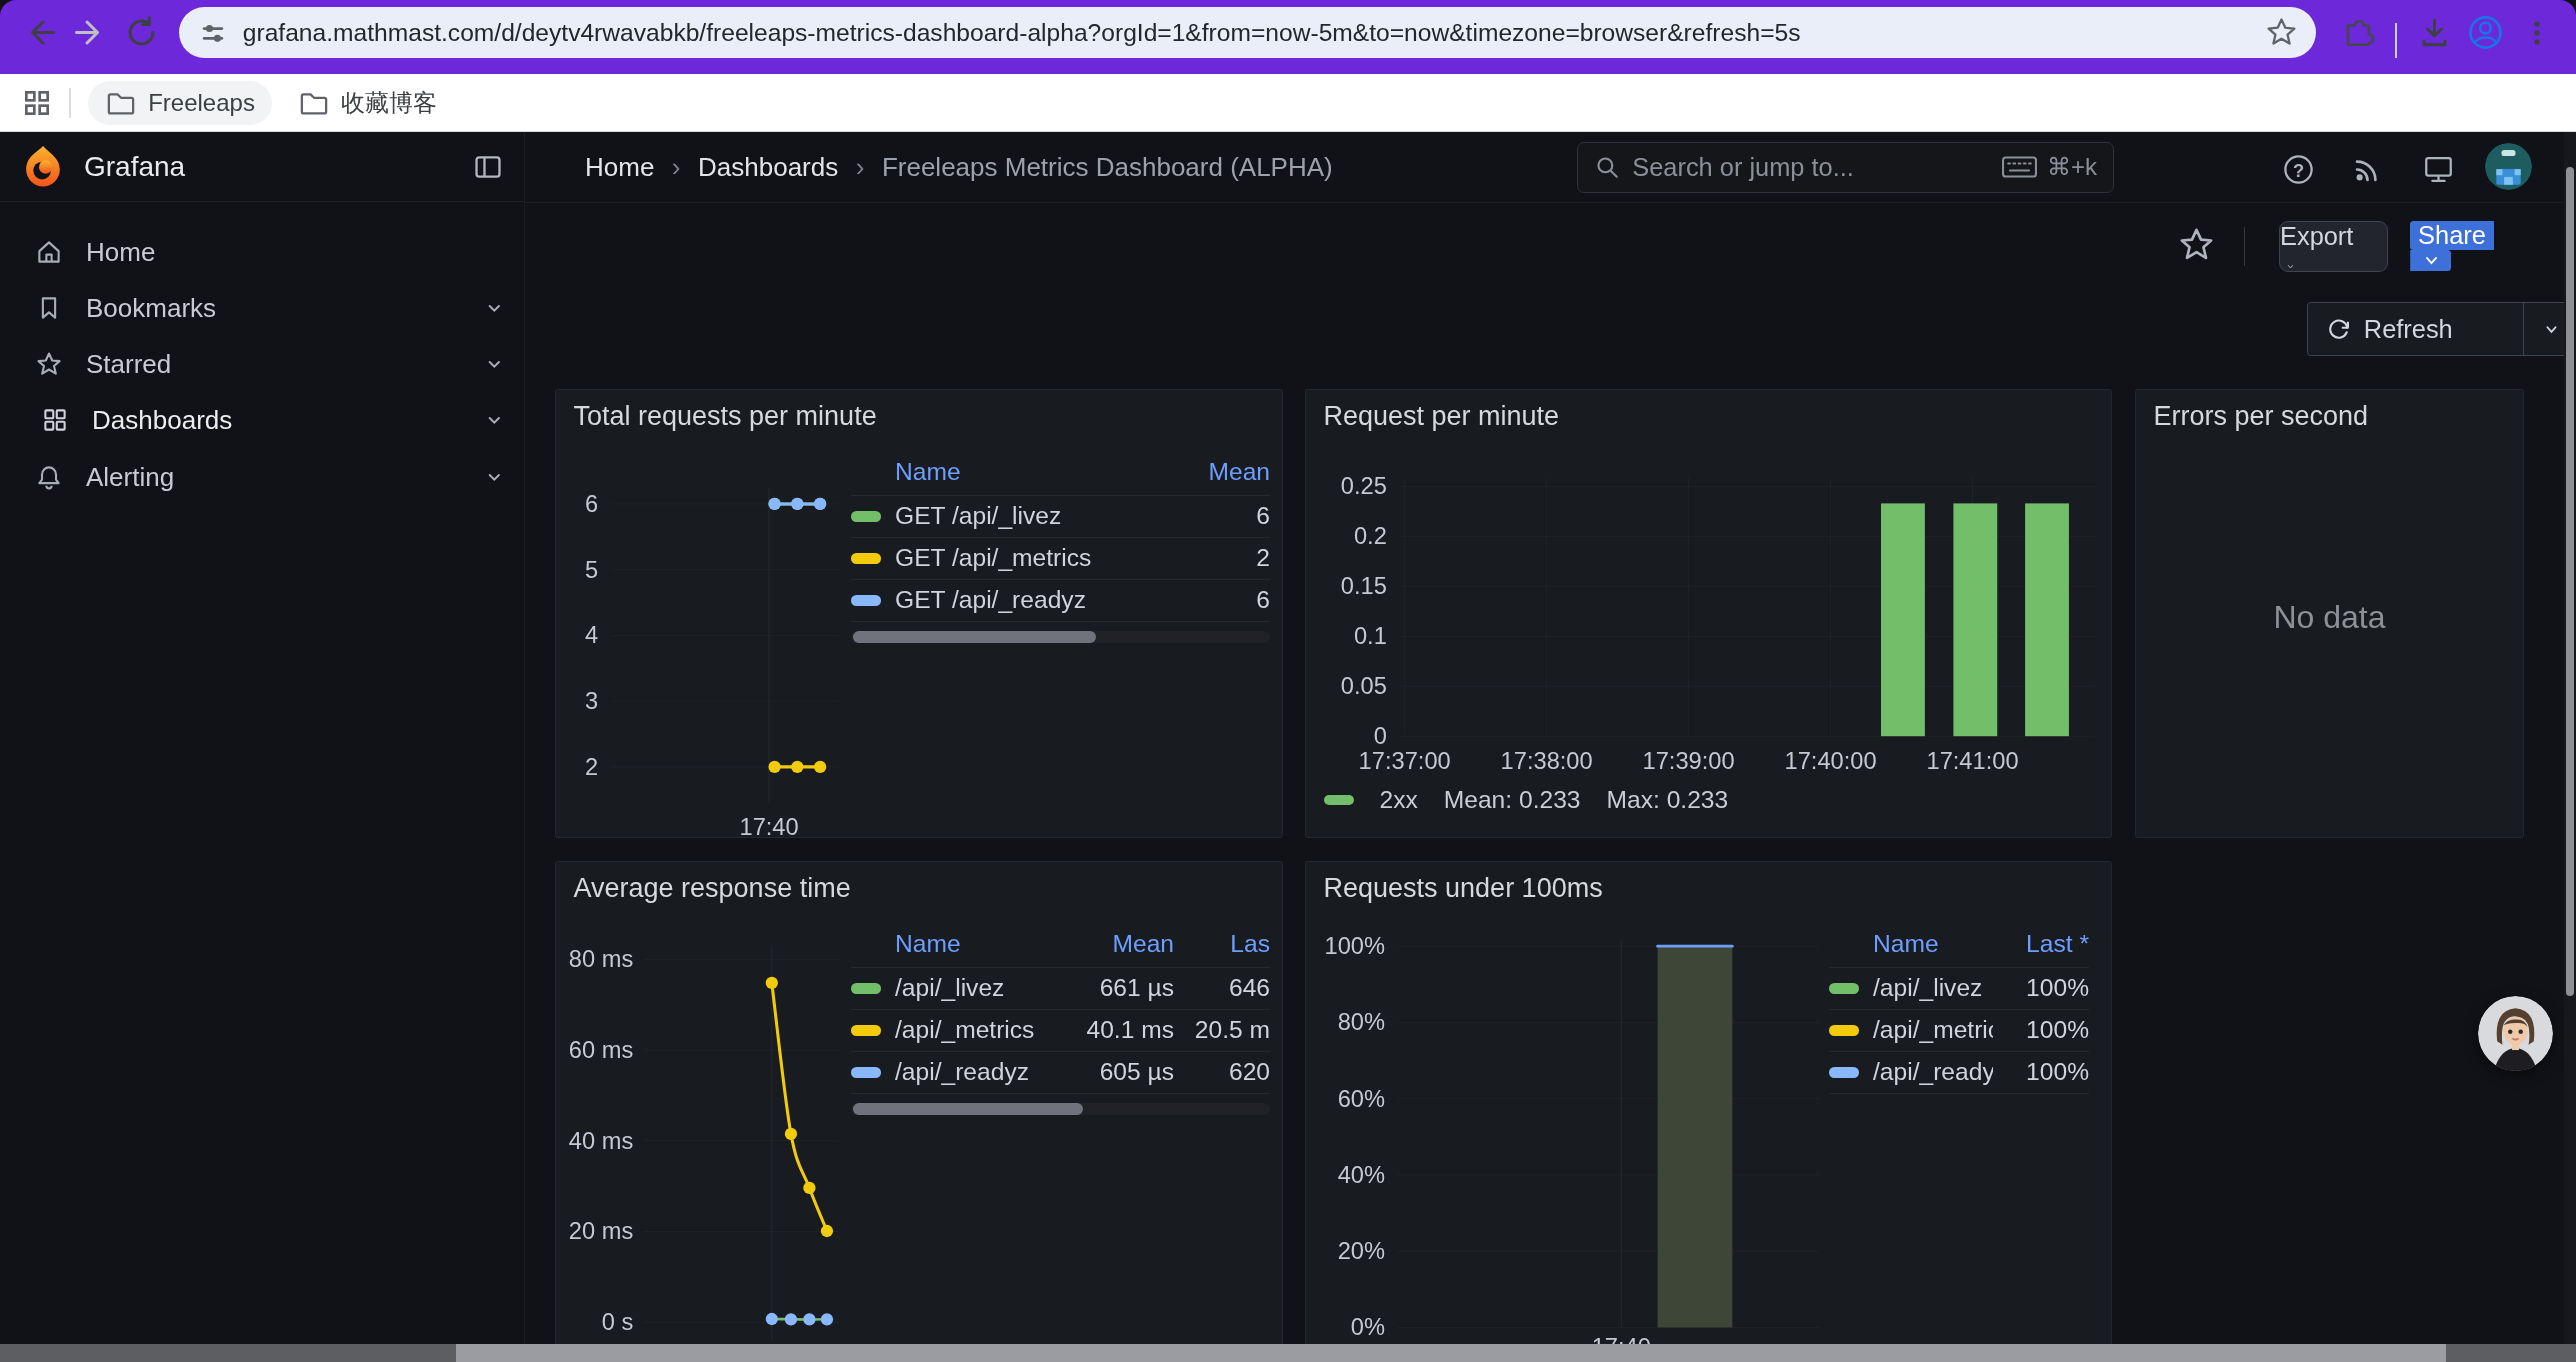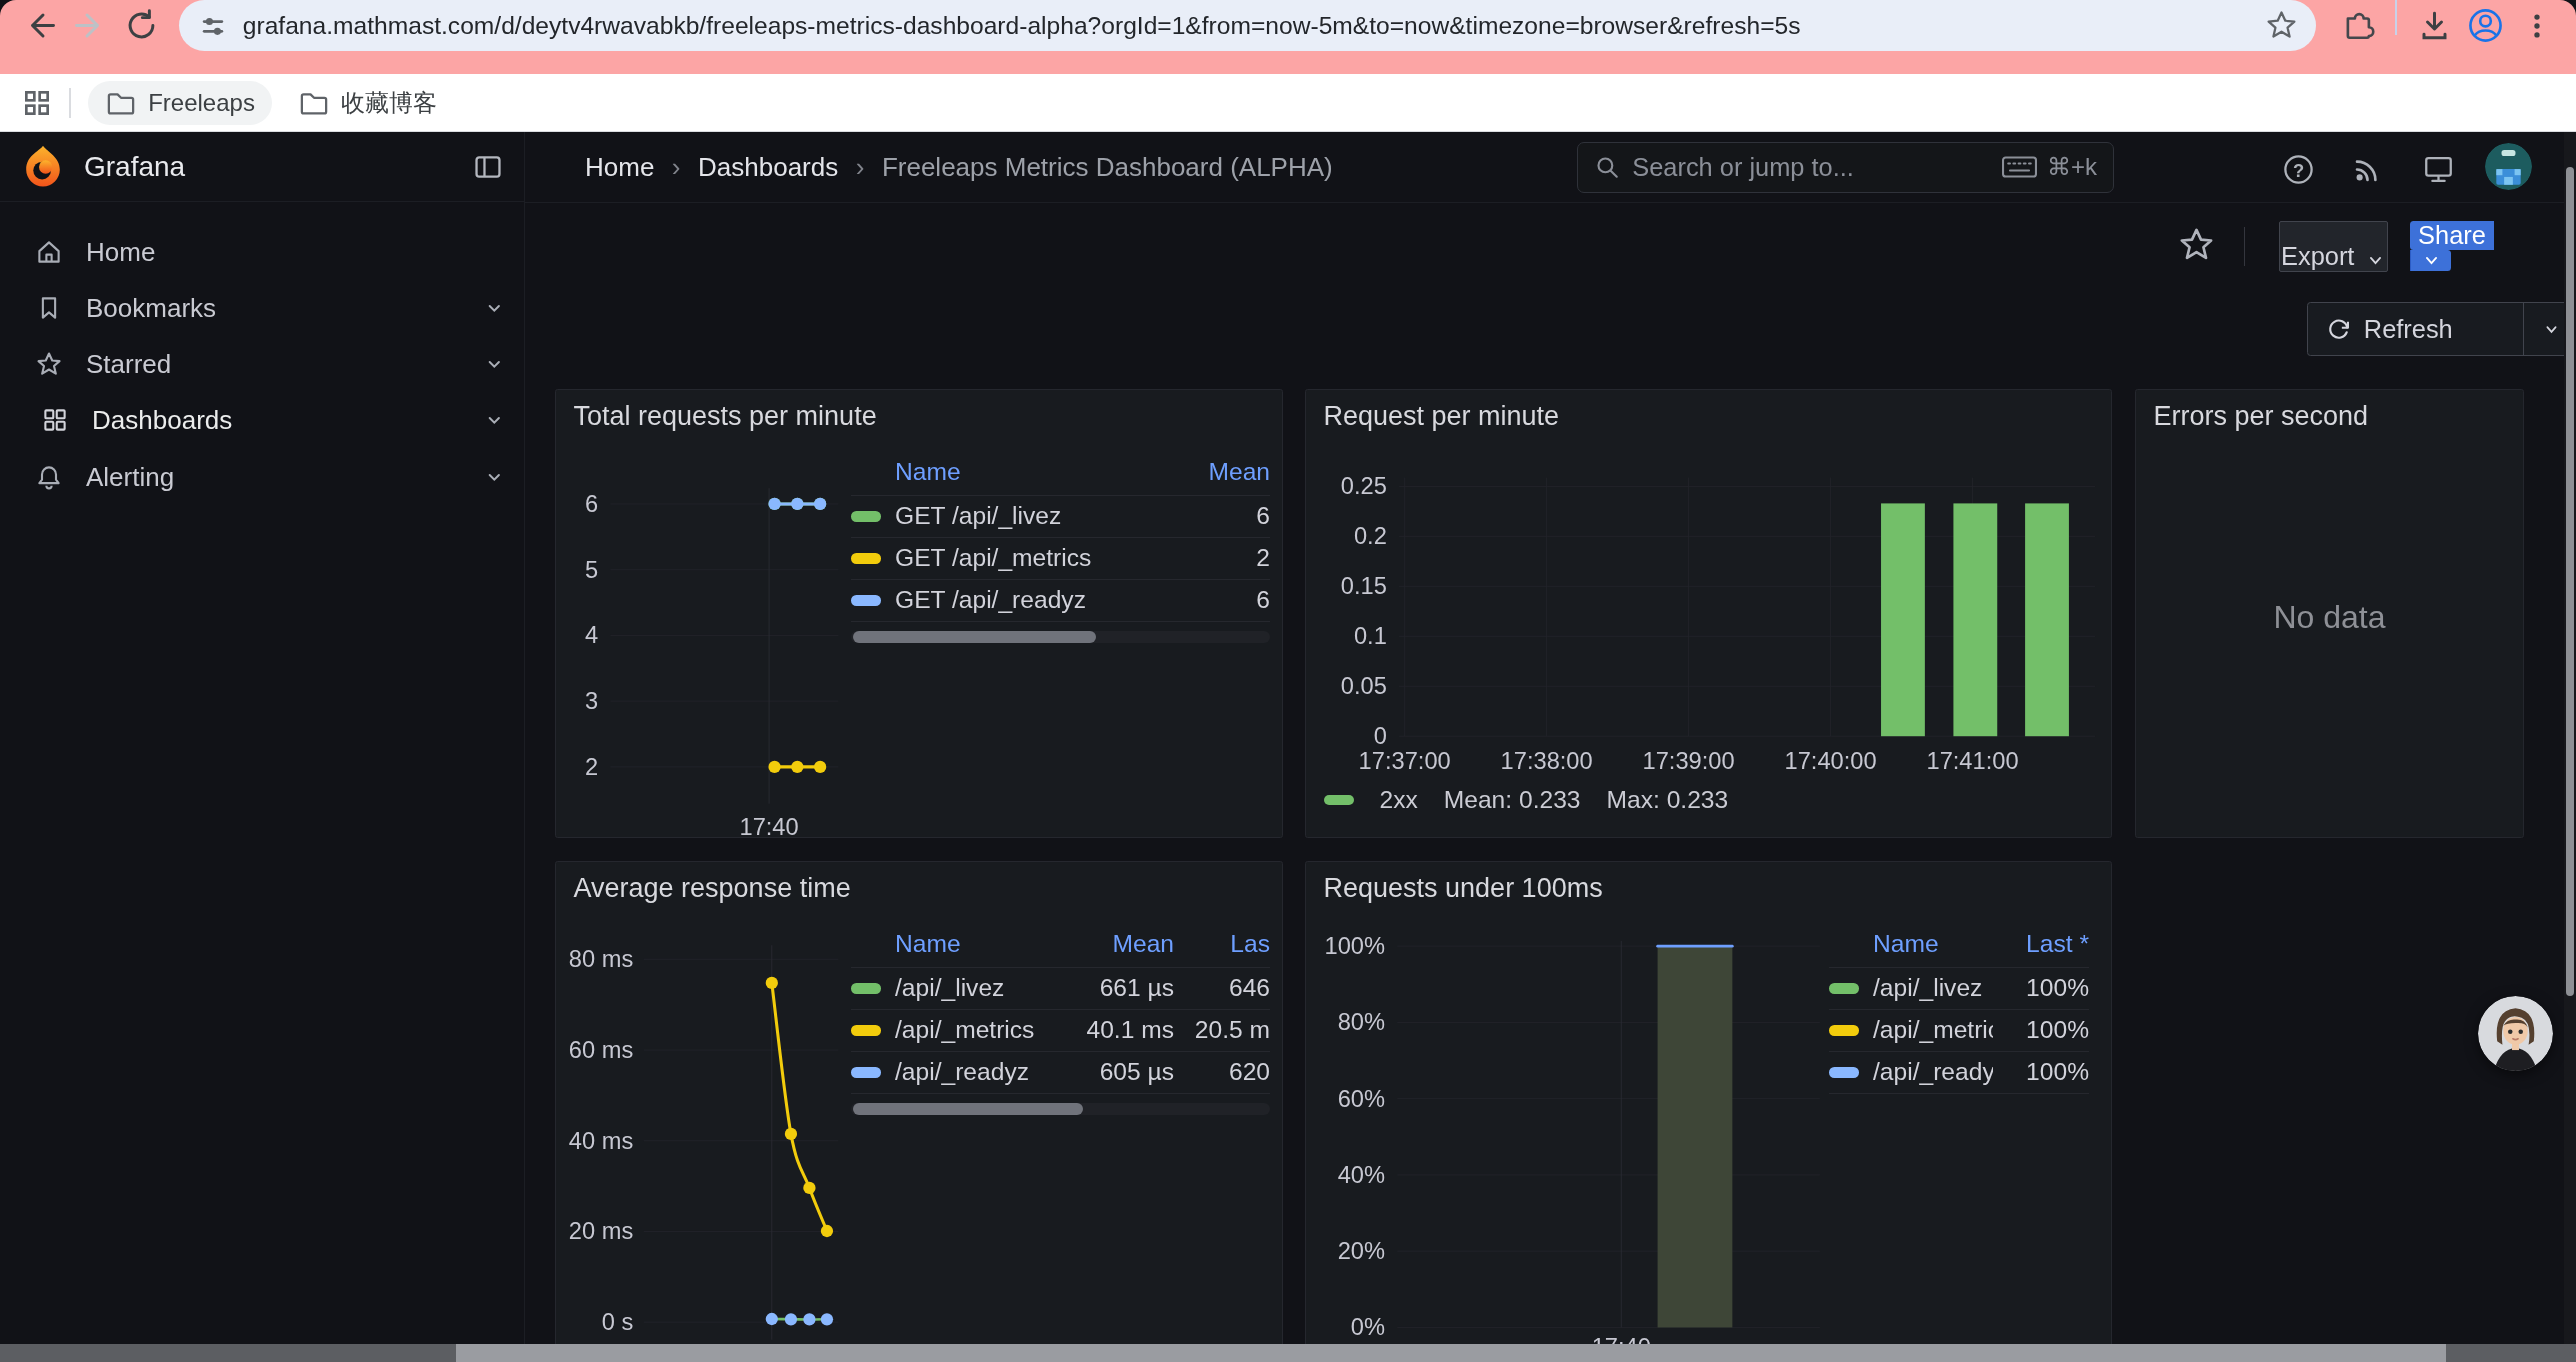--- a/index.html
+++ b/index.html
@@ -1,20 +1,20 @@
 <!DOCTYPE html>
 <html style="font-size:14px"><head>
 <meta charset="utf-8">
 <style>
   html{background:#060606;}
   body{margin:0;width:2576px;height:1363px;overflow:hidden;position:relative;
        font-family:"Liberation Sans",sans-serif;background:#111217;}
   
-  .browser{position:absolute;top:0;left:0;right:0;height:74px;background:#fca5a5;
-           border-radius:16px 16px 0 0;display:flex;align-items:flex-start;padding:0 14px;box-sizing:border-box;}
+  .browser{position:absolute;top:0;left:0;right:0;height:74px;background:#6d28d9;
+           border-radius:16px 16px 0 0;display:flex;align-items:flex-end;padding:16px 14px;box-sizing:border-box;}
   .bico{width:51px;height:51px;border-radius:50%;display:flex;align-items:center;justify-content:center;flex:0 0 auto;}
   .urlpill{flex:1;height:51px;margin:0 16px 0 12.3px;background:#e9eef8;border-radius:25.4px;
            display:flex;align-items:center;padding:0 17.5px;min-width:0;}
   .urltext{flex:1;font-size:24.6px;color:#23262b;white-space:nowrap;overflow:hidden;}
   .bdiv{width:1.8px;height:35px;background:#c8d2ea;margin:0 12.3px;flex:0 0 auto;}
   
   .bookbar{position:absolute;top:74px;left:0;right:0;height:58px;background:#ffffff;
            border-bottom:0.9px solid #dadce0;display:flex;align-items:center;padding:0 21px;box-sizing:border-box;}
   .chip{display:flex;align-items:center;height:44px;border-radius:22px;padding:0 17.5px;margin-left:8.8px;}
   .chip.hl{background:#f1f3f4;}
@@ -37,21 +37,21 @@
   .crumbs{position:absolute;left:60px;top:0;height:70px;display:flex;align-items:center;gap:17.5px;font-size:26px;}
   .crumb{color:#e4e5ea;} .crumb.dim{color:#9da1a9;} .csep{color:#80838b;font-size:26px;}
   .searchbox{position:absolute;left:1052px;top:9.6px;width:537px;height:51px;background:#141619;
              border:0.9px solid #2f323a;border-radius:7px;display:flex;align-items:center;padding:0 16px;box-sizing:border-box;}
   .searchbox .ph{flex:1;font-size:25.4px;color:#8b8f98;margin-left:12.3px;}
   .shortcut{font-size:24px;color:#8b8f98;margin-left:8.8px;}
   .hico{position:absolute;top:17.5px;width:39px;height:39px;display:flex;align-items:center;justify-content:center;}
   
   .star-btn{position:absolute;left:1652px;top:93px;width:42px;height:42px;}
   .tdiv{position:absolute;left:1719px;top:95px;width:0.9px;height:39px;background:#34363e;}
-  .btn{position:absolute;height:51px;border-radius:2px;display:flex;align-items:flex-end;justify-content:center;font-size:25.4px;box-sizing:border-box;}
+  .btn{position:absolute;height:51px;border-radius:9px;display:flex;align-items:flex-start;justify-content:center;font-size:25.4px;box-sizing:border-box;flex-direction:column;}
   .btn.ghost{left:1754px;top:89px;width:109px;background:#22252b;border:0.9px solid #41444d;color:#d5d6de;gap:10.5px;}
   .share{position:absolute;left:1885px;top:89px;height:51px;display:flex;flex-direction:column;}
   .share .m{width:84px;background:#3d71d9;color:#fff;font-size:25.4px;font-weight:500;display:flex;align-items:center;justify-content:center;border-radius:3.5px 0 0 3.5px;}
   .share .c{width:40px;background:#3d71d9;border-left:0.9px solid #2c5cc5;border-radius:0 3.5px 3.5px 0;display:flex;align-items:center;justify-content:center;}
   .group{position:absolute;top:170px;height:54px;border:0.9px solid #41444d;border-radius:3.5px;display:flex;align-items:stretch;background:#181b20;}
   .group .seg{display:flex;align-items:center;gap:12.3px;padding:0 17.5px;font-size:25.4px;color:#d5d6de;}
   .group .sep{width:0.9px;background:#41444d;}
   .timegrp{left:1387px;width:359px;box-sizing:border-box;}
   .refgrp{left:1782px;width:272px;box-sizing:border-box;justify-content:space-between;}
   

